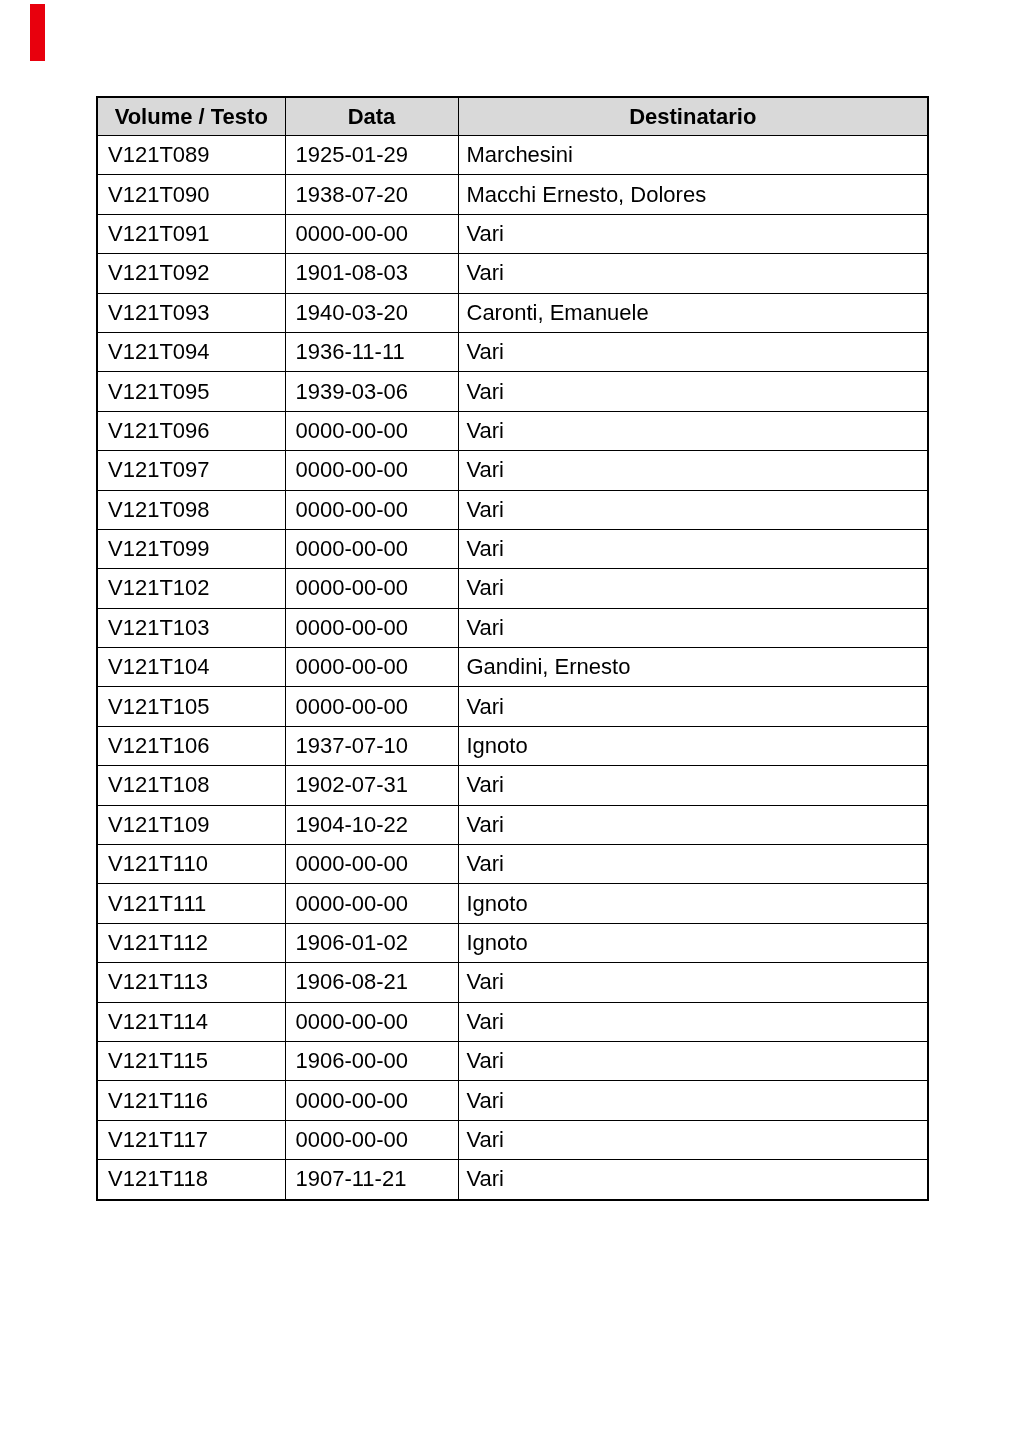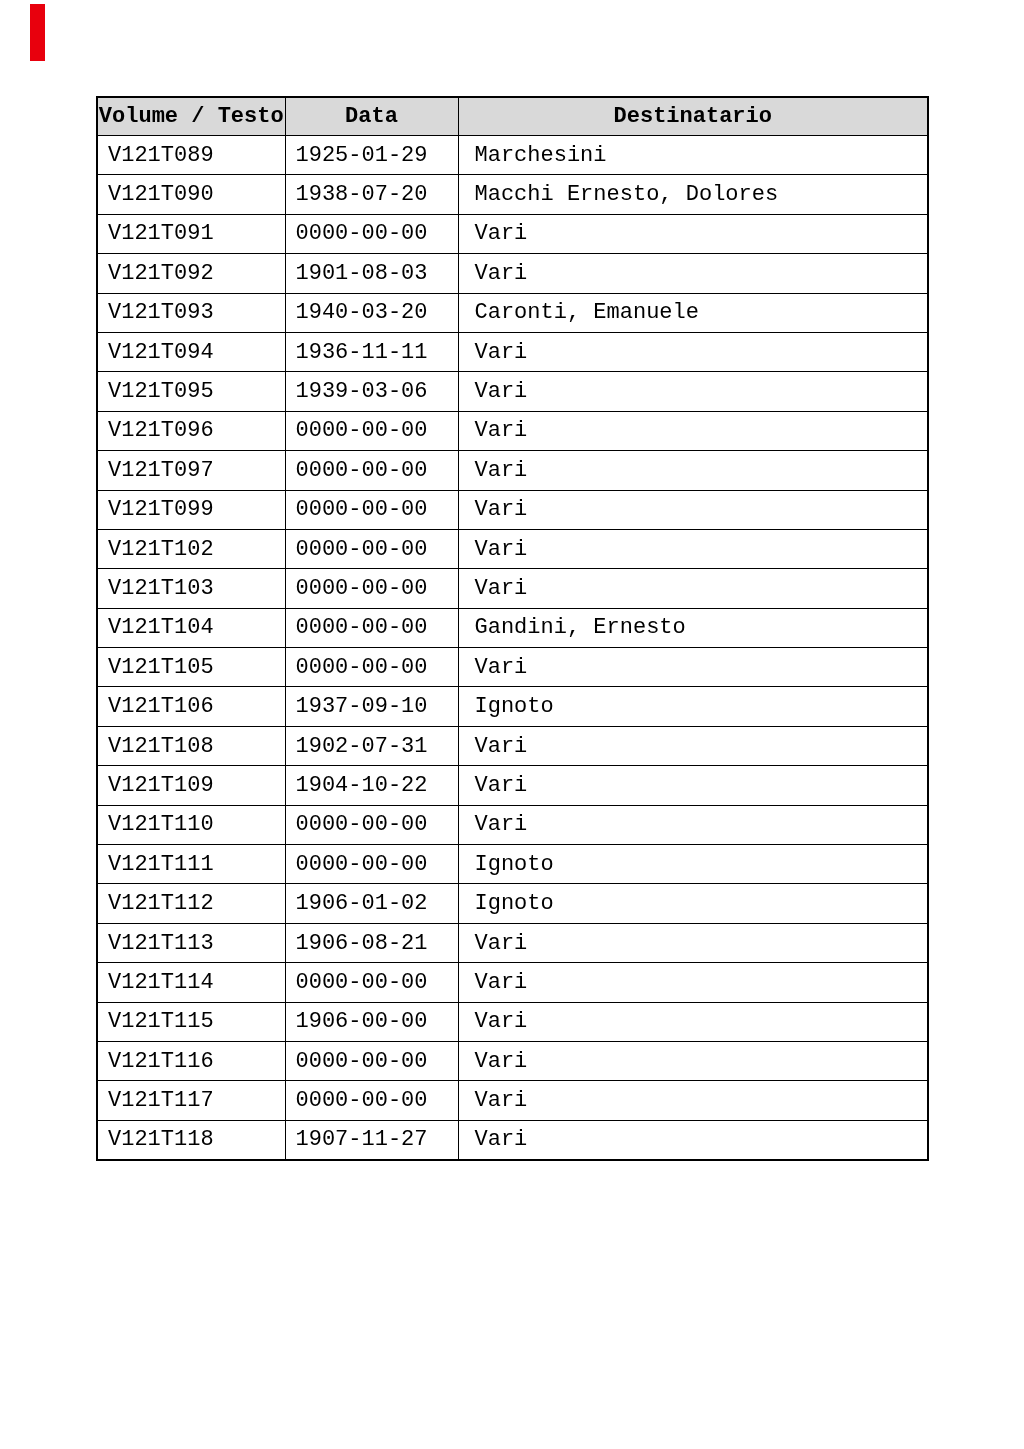--- a/index.html
+++ b/index.html
@@ -6,21 +6,21 @@
     margin: 0;
     padding: 0;
     background: #ffffff;
   }
   .page {
     position: relative;
     width: 1024px;
     height: 1449px;
     background: #ffffff;
     overflow: hidden;
-    font-family: Liberation Mono, monospace;
+    font-family: Liberation Sans, sans-serif;
     color: #000000;
   }
   .red-marker {
     position: absolute;
     left: 30px;
     top: 4px;
     width: 15px;
     height: 57px;
     background: #e8000d;
   }
@@ -55,21 +55,21 @@
     border: 1px solid #000000;
     height: 38.4px;
     font-size: 22px;
     font-weight: normal;
     text-align: left;
     vertical-align: middle;
     padding: 0 4px 0 10px;
     white-space: nowrap;
     overflow: hidden;
   }
-  table.volumes td.dest { padding-left: 16px; }
+  table.volumes td.dest { padding-left: 8px; }
 </style>
 </head>
 <body>
 
 <div class="page">
   <div class="red-marker"></div>
 
   <div class="table-viewport">
     <table class="volumes">
       <colgroup>
@@ -124,20 +124,25 @@
             <td>V121T096</td>
             <td>0000-00-00</td>
             <td class="dest">Vari</td>
           </tr>
           <tr>
             <td>V121T097</td>
             <td>0000-00-00</td>
             <td class="dest">Vari</td>
           </tr>
           <tr>
+            <td>V121T098</td>
+            <td>0000-00-00</td>
+            <td class="dest">Vari</td>
+          </tr>
+          <tr>
             <td>V121T099</td>
             <td>0000-00-00</td>
             <td class="dest">Vari</td>
           </tr>
           <tr>
             <td>V121T102</td>
             <td>0000-00-00</td>
             <td class="dest">Vari</td>
           </tr>
           <tr>
@@ -150,21 +155,21 @@
             <td>0000-00-00</td>
             <td class="dest">Gandini, Ernesto</td>
           </tr>
           <tr>
             <td>V121T105</td>
             <td>0000-00-00</td>
             <td class="dest">Vari</td>
           </tr>
           <tr>
             <td>V121T106</td>
-            <td>1937-09-10</td>
+            <td>1937-07-10</td>
             <td class="dest">Ignoto</td>
           </tr>
           <tr>
             <td>V121T108</td>
             <td>1902-07-31</td>
             <td class="dest">Vari</td>
           </tr>
           <tr>
             <td>V121T109</td>
             <td>1904-10-22</td>
@@ -205,19 +210,19 @@
             <td>0000-00-00</td>
             <td class="dest">Vari</td>
           </tr>
           <tr>
             <td>V121T117</td>
             <td>0000-00-00</td>
             <td class="dest">Vari</td>
           </tr>
           <tr>
             <td>V121T118</td>
-            <td>1907-11-27</td>
+            <td>1907-11-21</td>
             <td class="dest">Vari</td>
           </tr>
         </tbody>
     </table>
   </div>
 </div>
 
 </body></html>

